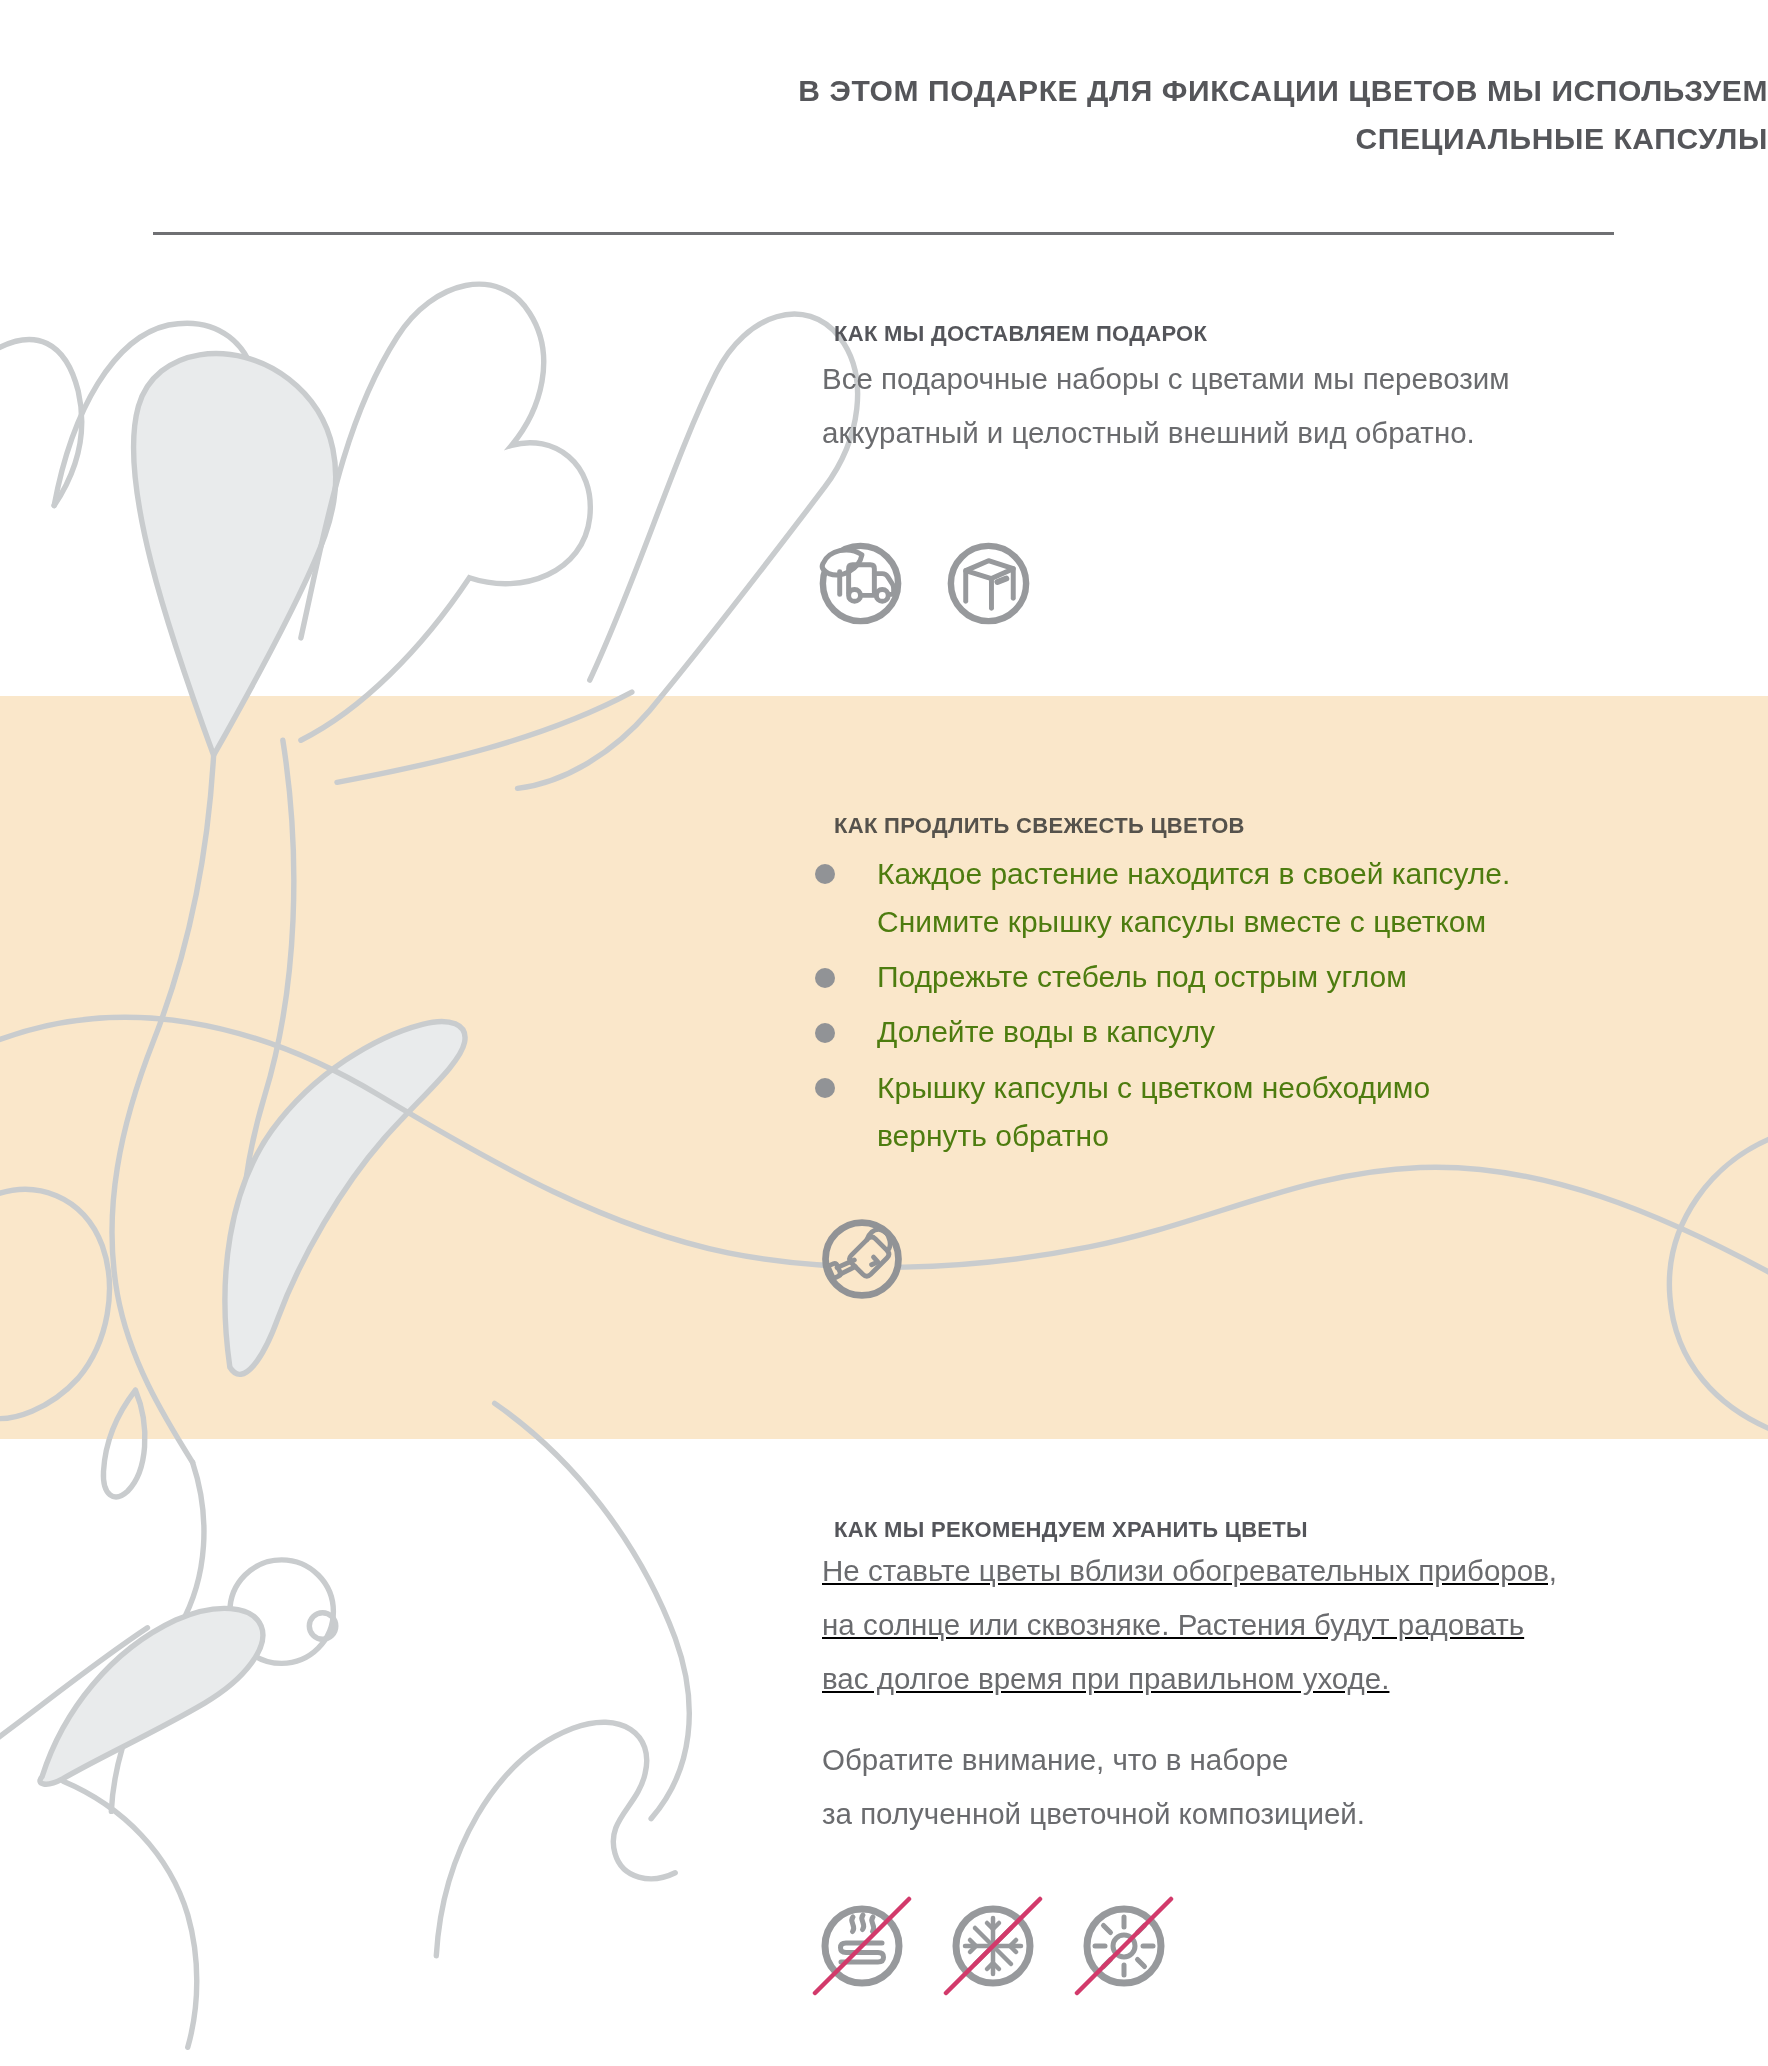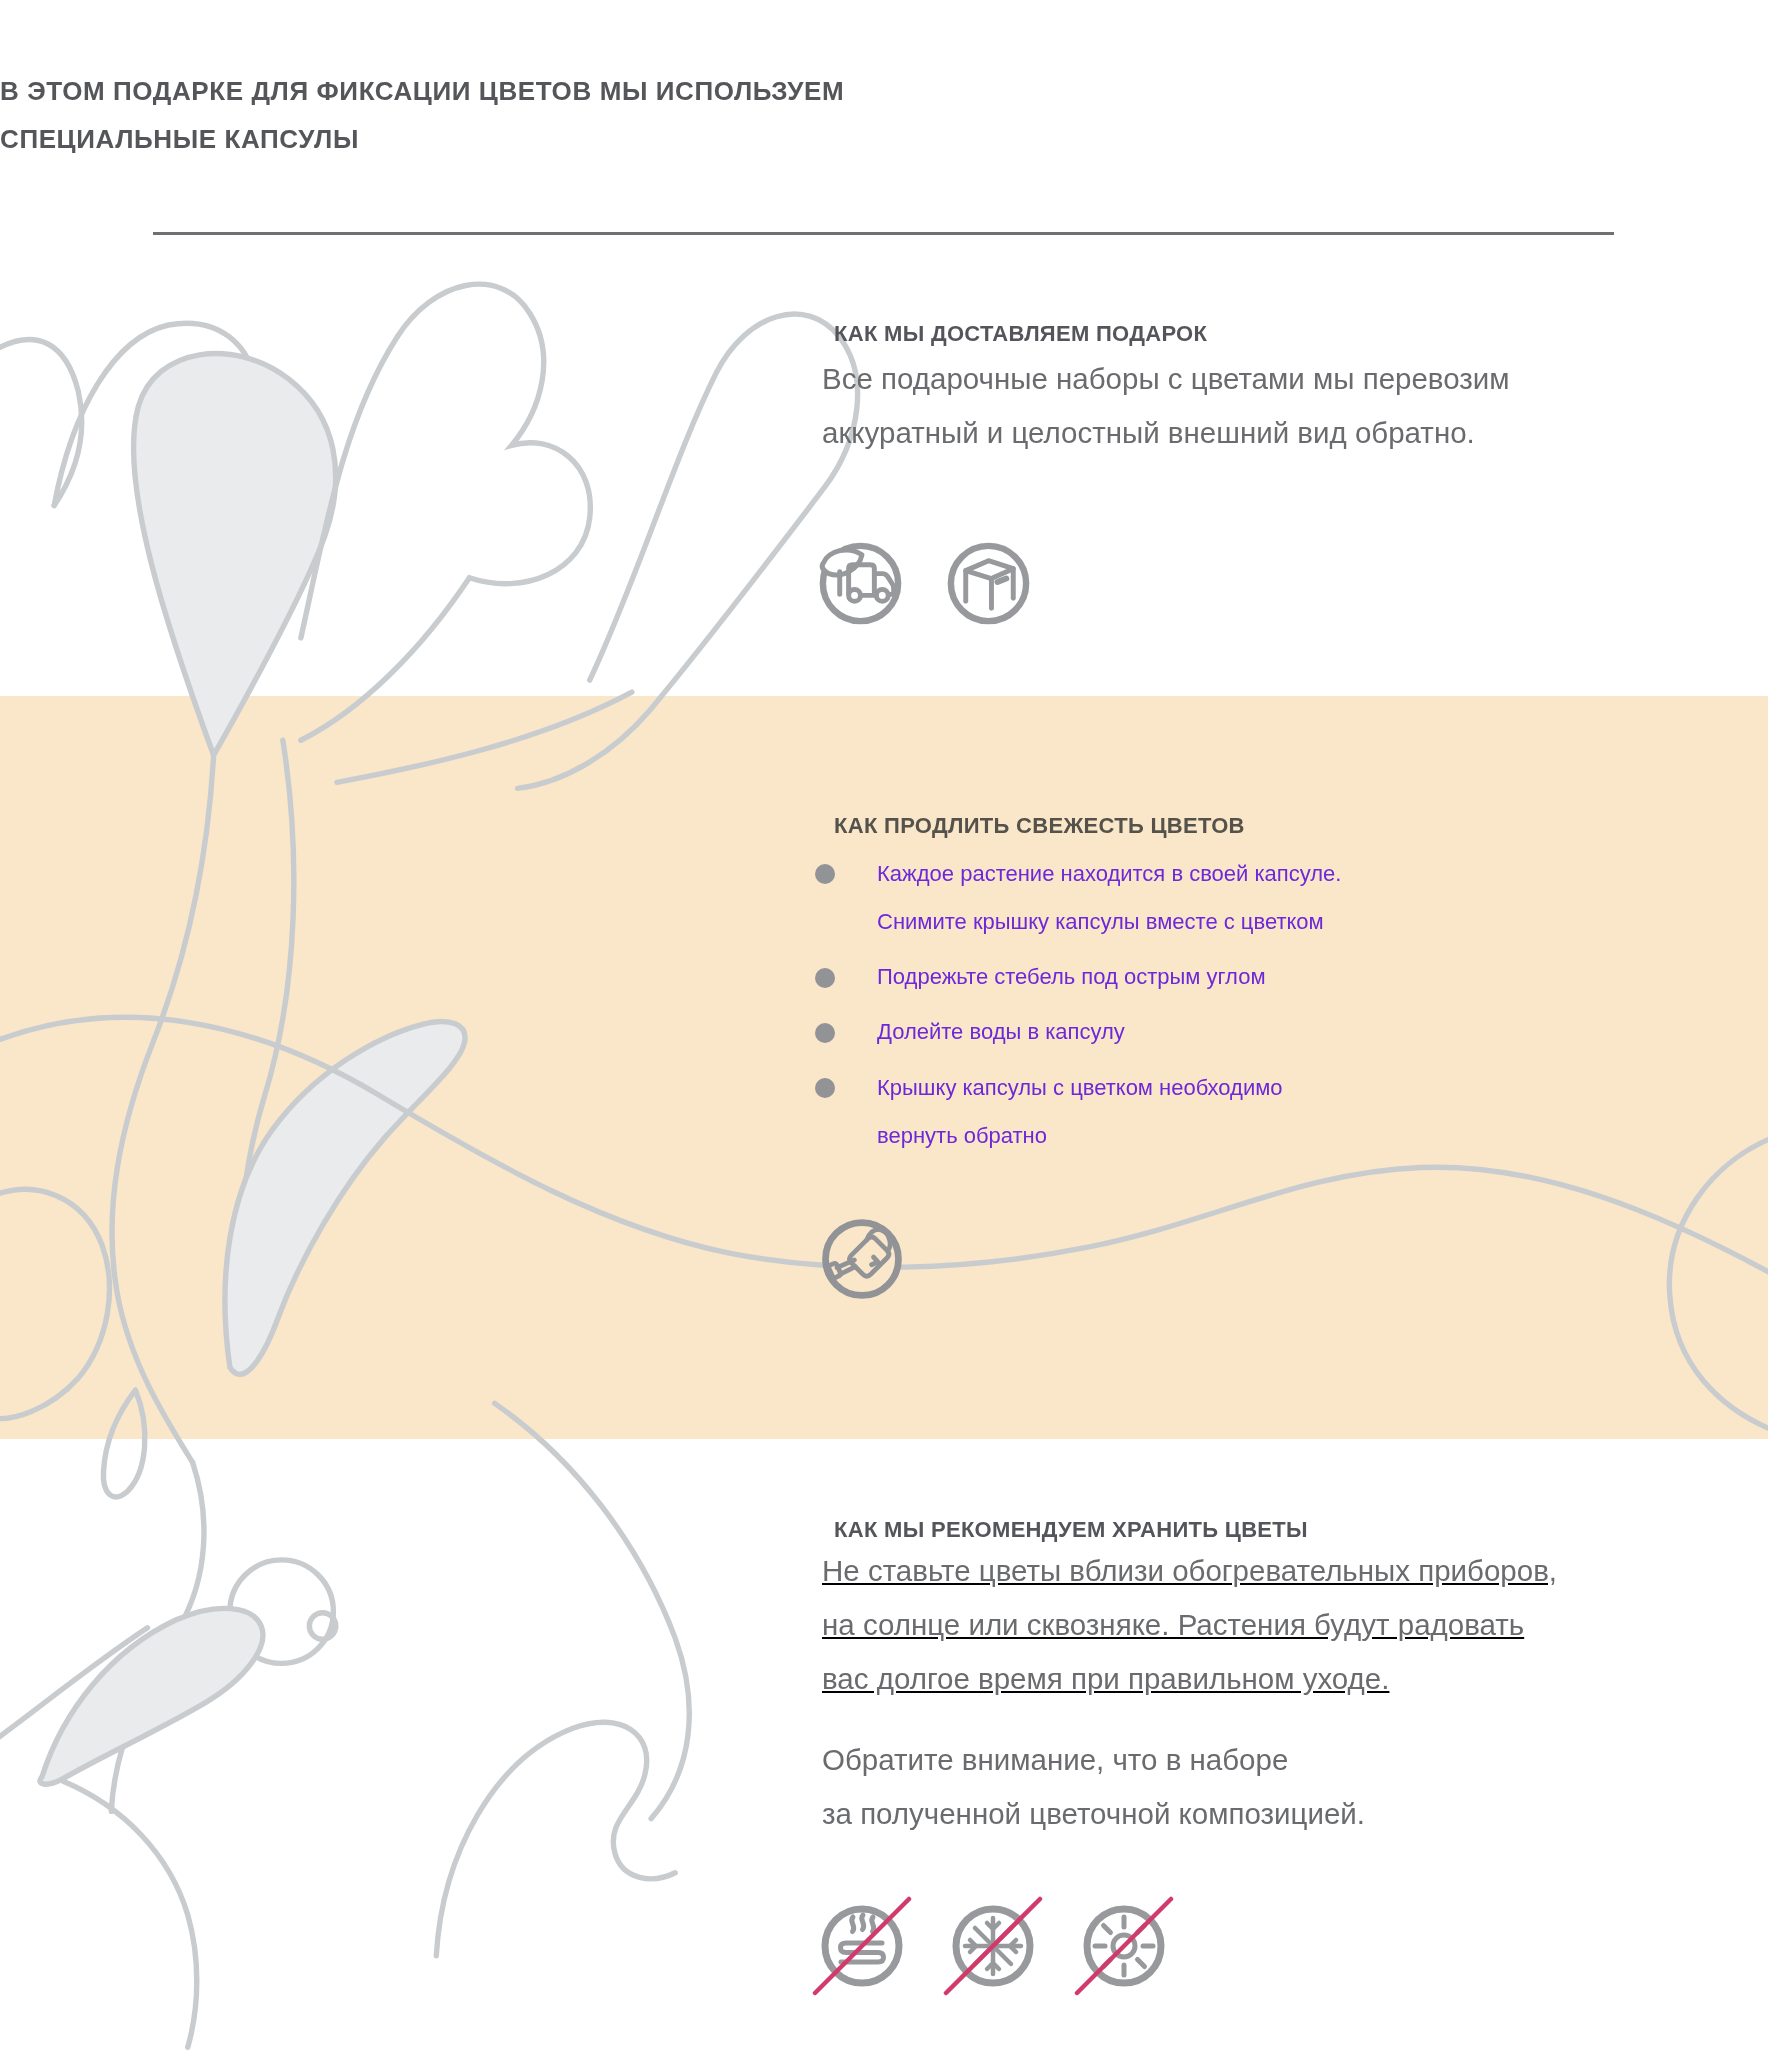--- a/index.html
+++ b/index.html
@@ -6,36 +6,36 @@
   body{
     width:1768px;height:2066px;position:relative;overflow:hidden;background:#ffffff;
     font-family:"Liberation Sans","DejaVu Sans",sans-serif;
   }
   
   #art{position:absolute;top:0;left:0;z-index:0;}
   
   #band{position:absolute;top:696px;left:0;width:1768px;height:743px;background:#FAE7CA;z-index:-1;}
   
   #title{
-    position:absolute;top:67px;left:0;width:1768px;text-align:left;z-index:2;
-    font-size:26px;font-weight:bold;color:#55565A;line-height:48px;letter-spacing:0.6px;
+    position:absolute;top:67px;left:0;width:1768px;text-align:right;z-index:2;
+    font-size:30px;font-weight:bold;color:#55565A;line-height:48px;letter-spacing:0.6px;
   }
   #divider{position:absolute;top:232px;left:153px;width:1461px;height:3px;background:#6F7073;z-index:2;}
   
   .h2{
     position:absolute;left:822px;z-index:2;margin:12px;white-space:nowrap;
     font-size:22px;line-height:36px;font-weight:bold;color:#54555A;letter-spacing:0.3px;
   }
   .para{position:absolute;left:822px;z-index:2;white-space:nowrap;}
   .para div{font-size:29.5px;line-height:54px;color:#6A6B6E;}
   #h1{top:304px;} #p1{top:352px;}
   #h2{top:796px;color:#55524C;}
   #ul{position:absolute;left:814px;top:850px;z-index:2;list-style:none;margin:0;padding:0;}
   #ul li{position:relative;padding-left:63px;margin-bottom:7.2px;white-space:nowrap;}
-  #ul li .bline{font-size:22px;line-height:48px;color:#6d28d9;}
+  #ul li .bline{font-size:30px;line-height:48px;color:#4d7c0f;}
   #ul li::before{
     content:"";position:absolute;left:1.2px;top:14.4px;width:20px;height:20px;border-radius:50%;background:#919396;
   }
   #h3{top:1500px;} #p2{top:1544px;text-decoration:underline;} #p3{top:1733px;}
   
   .icon{position:absolute;z-index:3;}
 </style>
 </head>
 <body>
 

